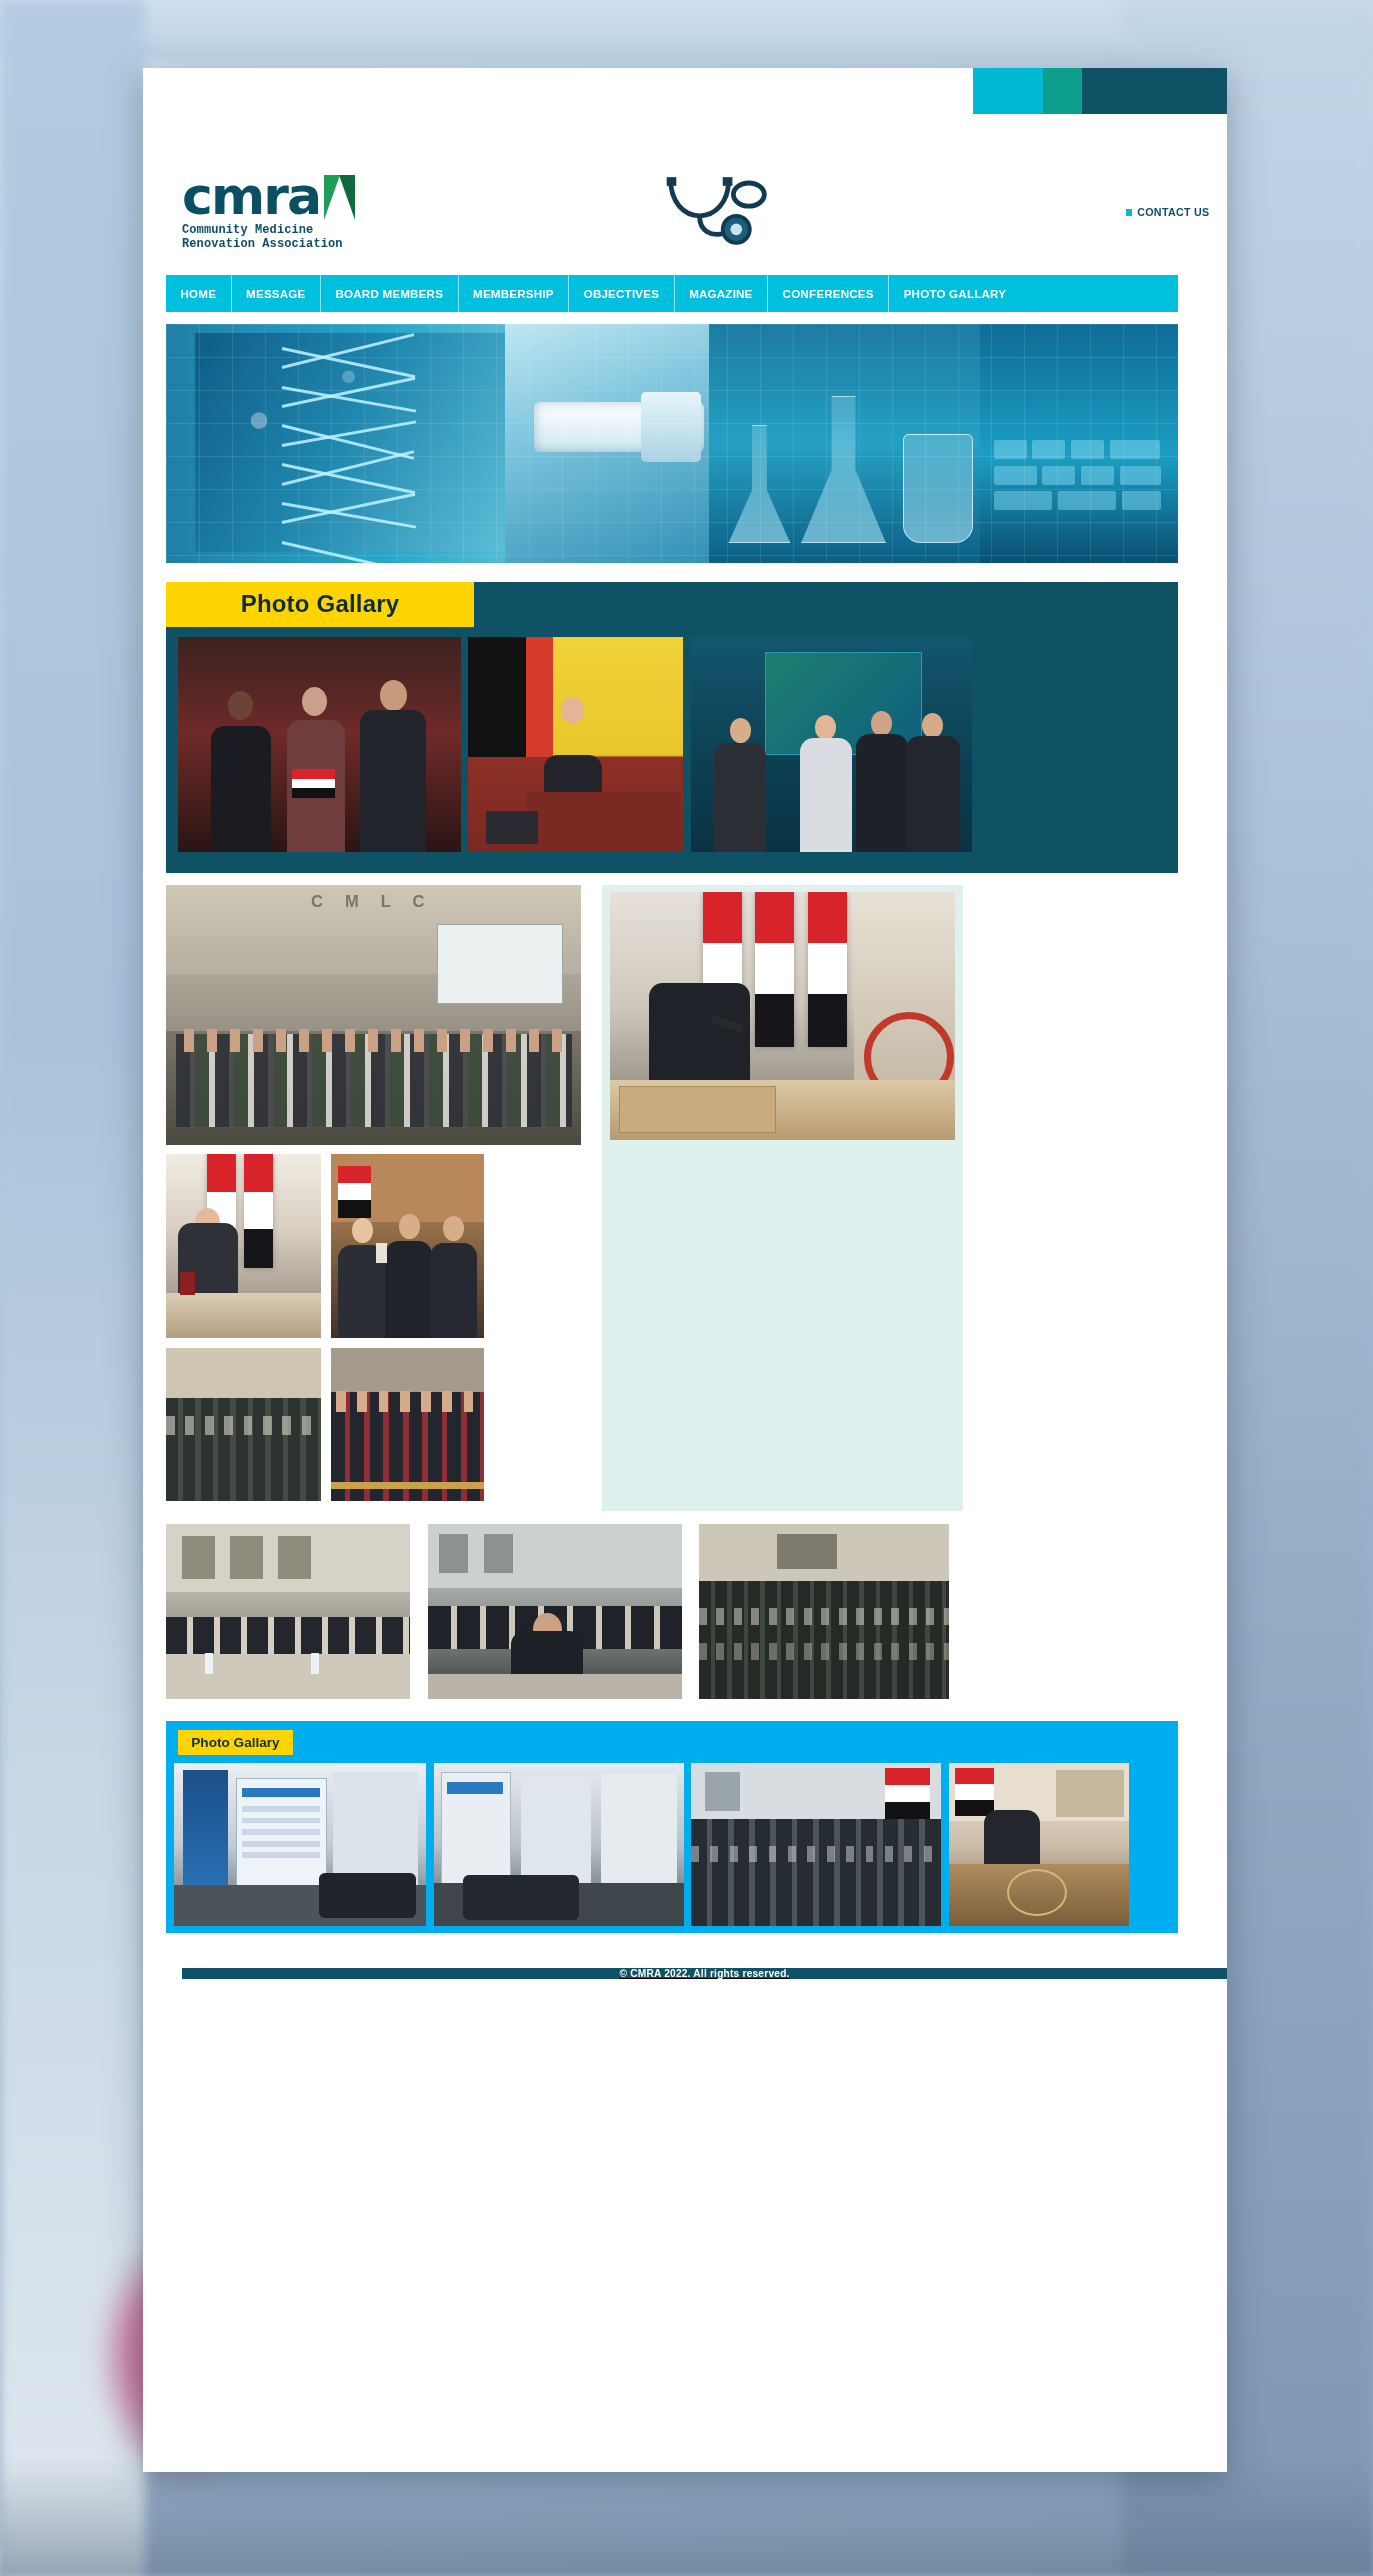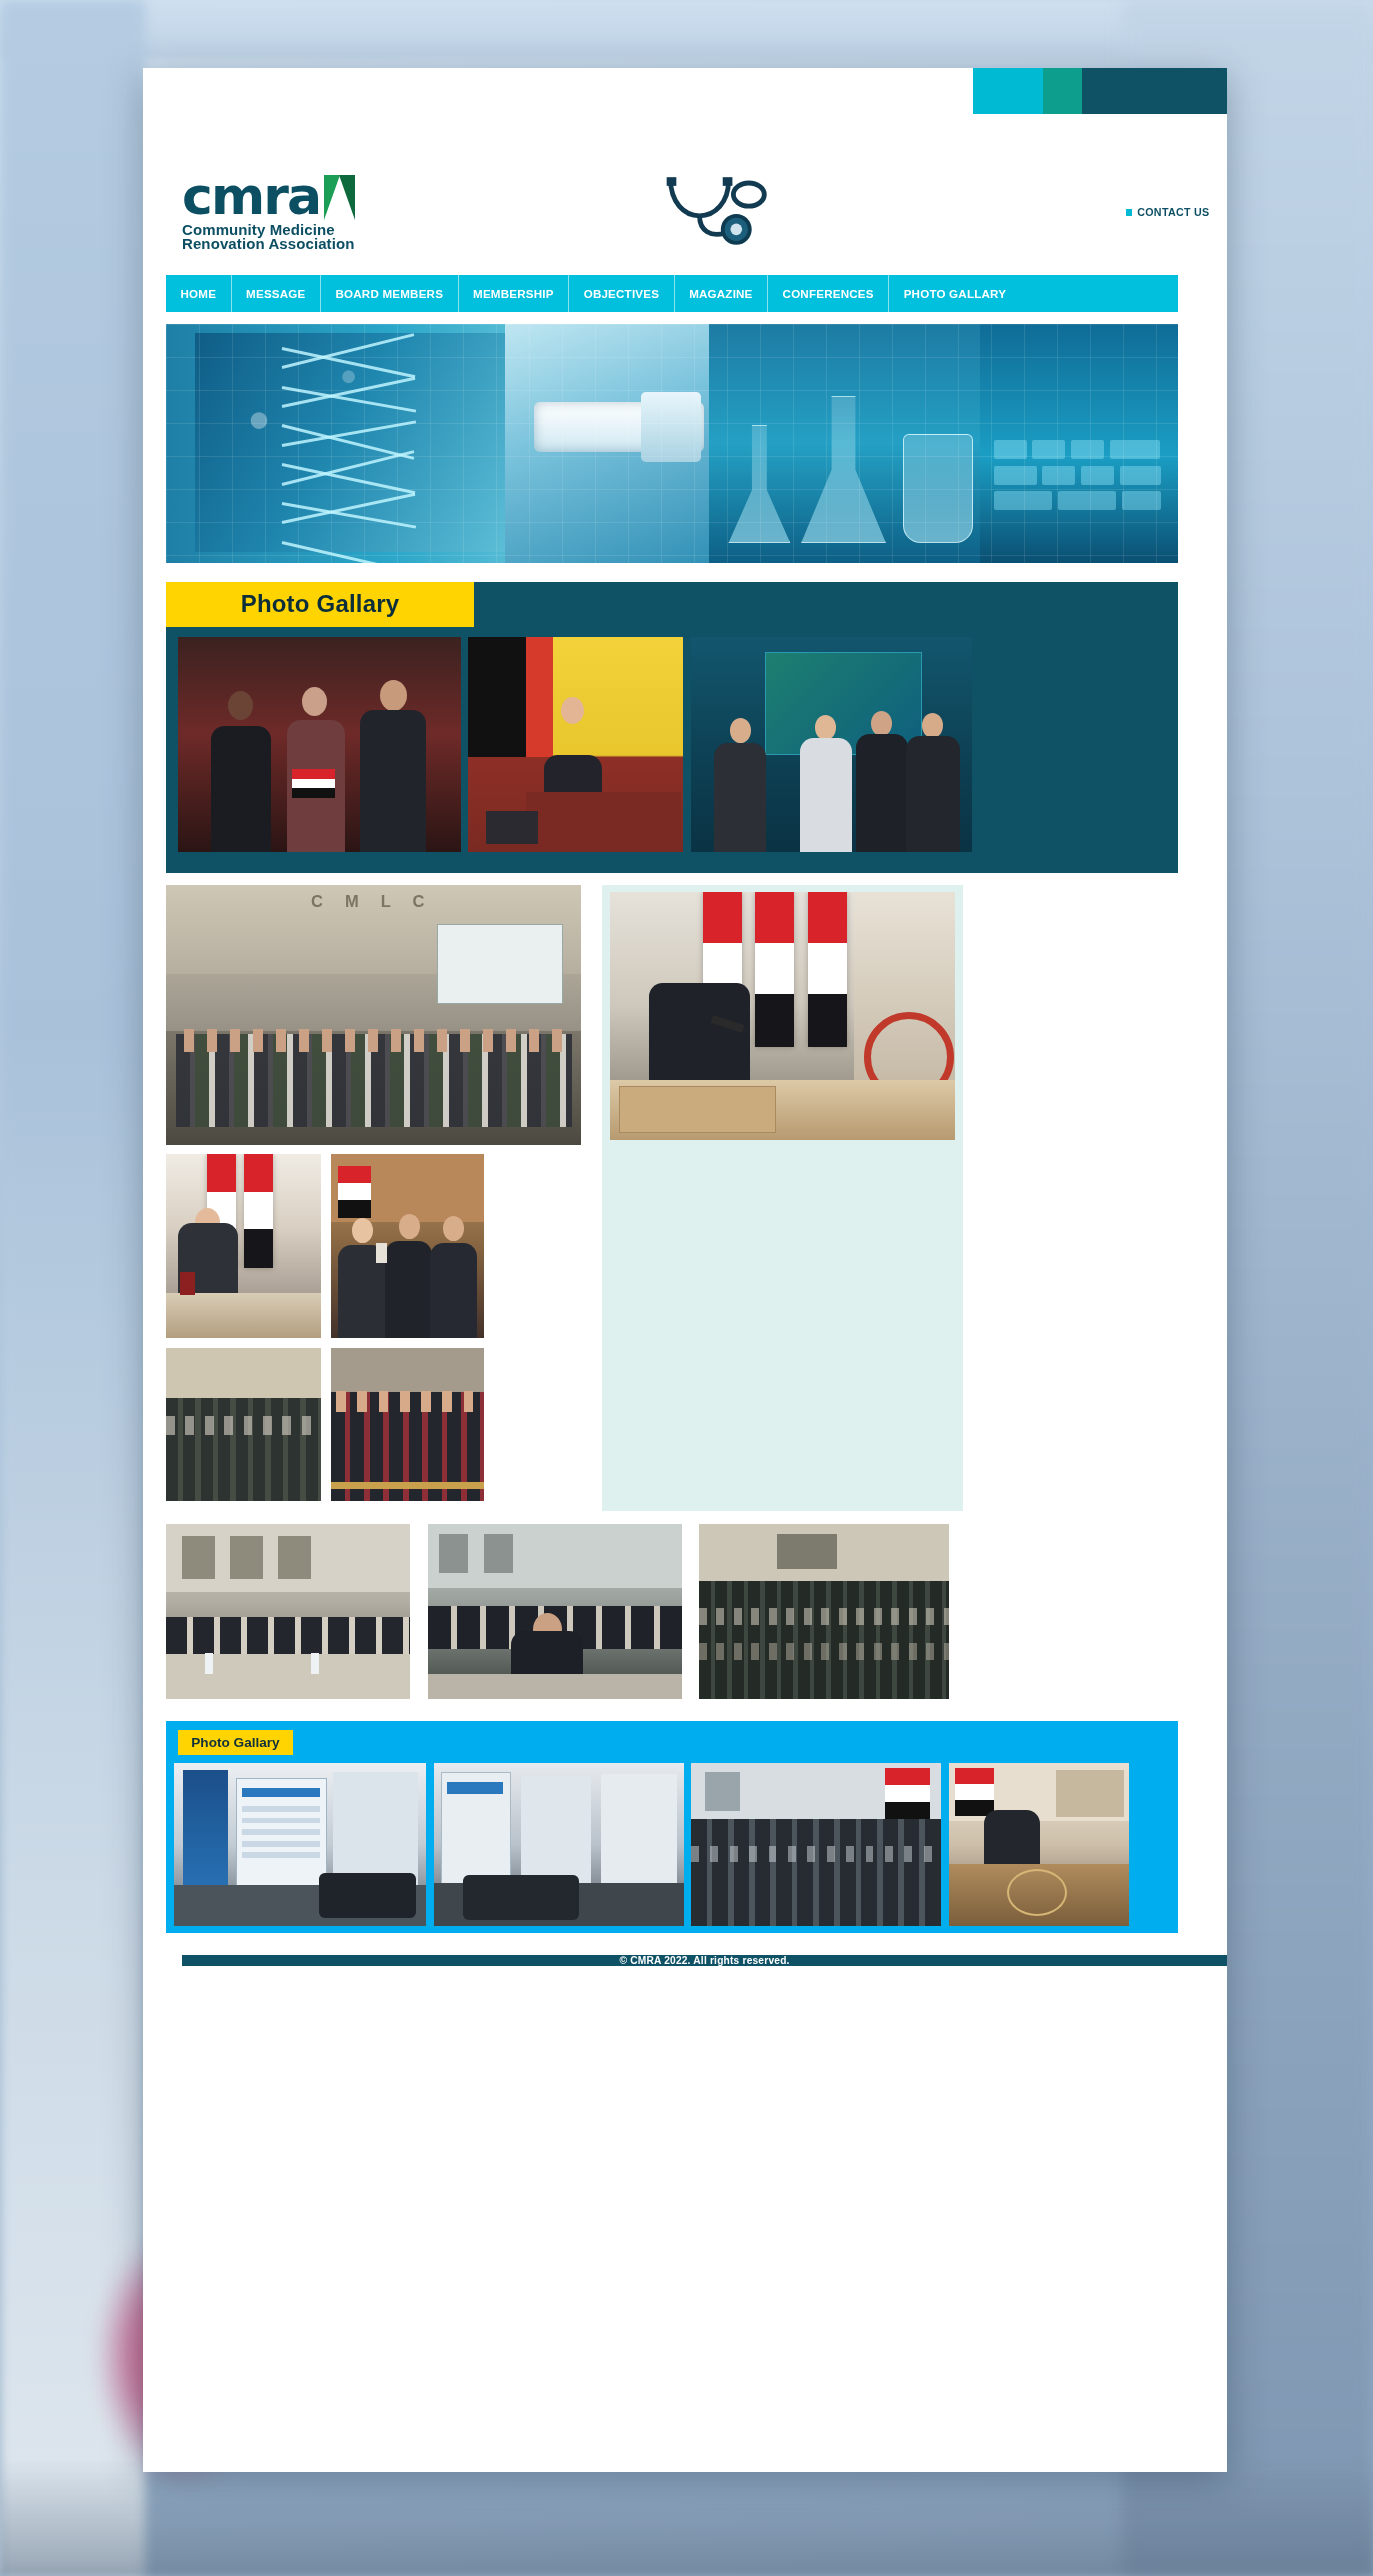--- a/index.html
+++ b/index.html
@@ -119,25 +119,26 @@
   .logo-leaf::after {
     content: "";
     position: absolute;
     left: 16.5px; top: 0;
     width: 0; height: 0;
     border-right: 16.5px solid #0e6a3c;
     border-bottom: 45px solid transparent;
   }
   .logo-sub {
     margin-top: 2.9px;
-    font-size: 15px;
+    font-size: 12px;
     line-height: 14.5px;
     color: #0c4f63;
     font-weight: bold;
     letter-spacing: 0.1px;
+    font-family: Liberation Mono, monospace;
   }
   .header-right {
     position: absolute;
     left: 620px;
     top: 107px;
     width: 407px;
   }
   .org-name-en {
     font-size: 15px;
     font-weight: bold;
@@ -426,21 +427,22 @@
   .blue-band .strip {
     display: flex;
     gap: 7.8px;
   }
 
   
   footer.site-footer {
     margin-top: 21.3px;
     height: 38px;
     display: flex;
-    align-items: flex-start;
+    align-items: center;
+    text-decoration: underline;
   }
   .footer-cyan { width: 39px; background: #00c0dd; }
   .footer-dark {
     flex: 1;
     background: #0f5266;
     color: #ffffff;
     font-size: 10.2px;
     font-weight: bold;
     display: flex;
     align-items: center;

